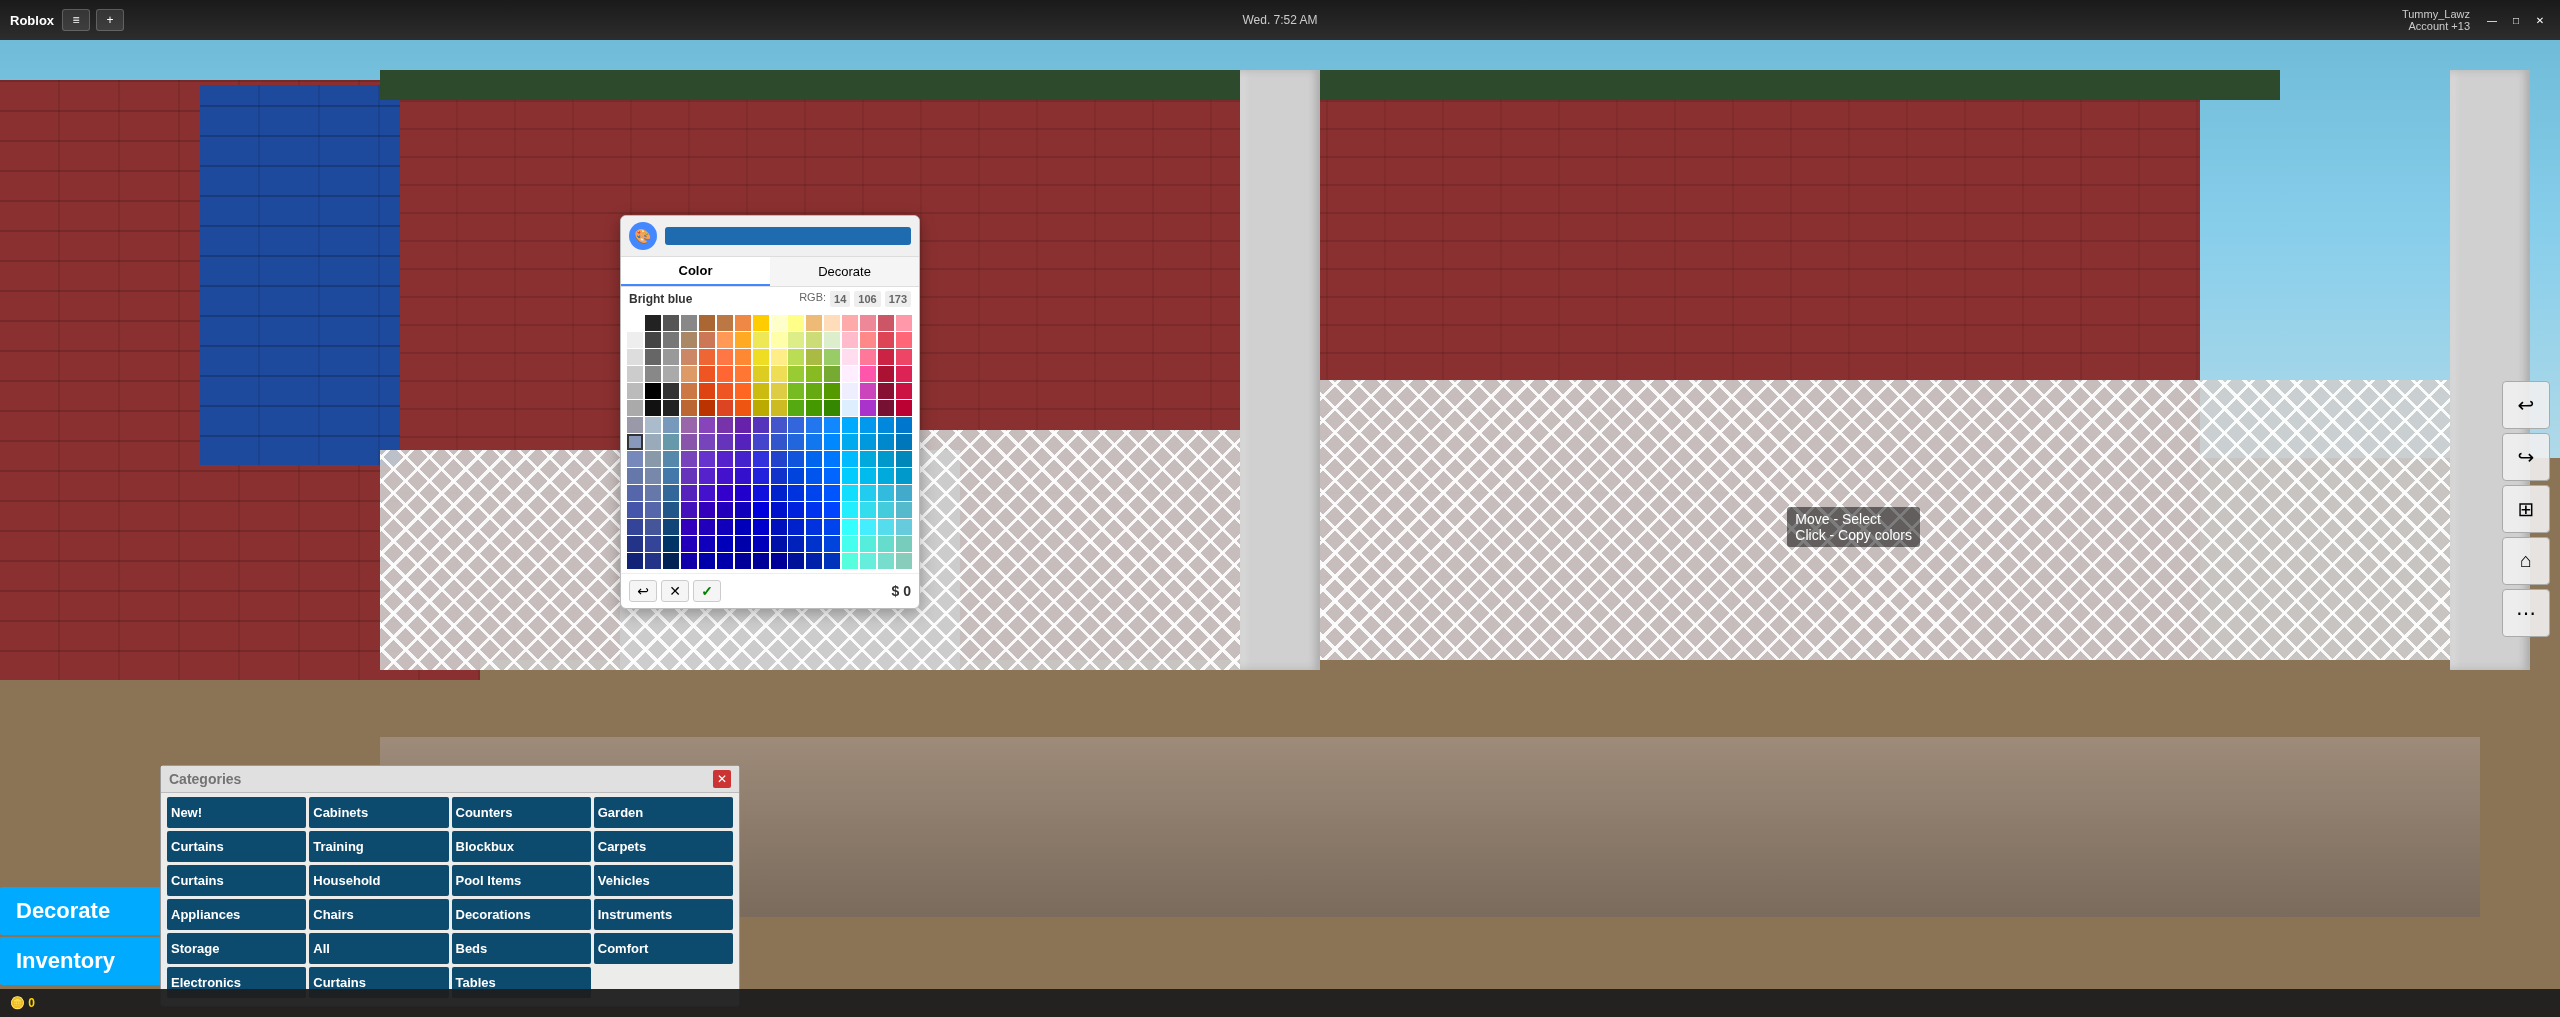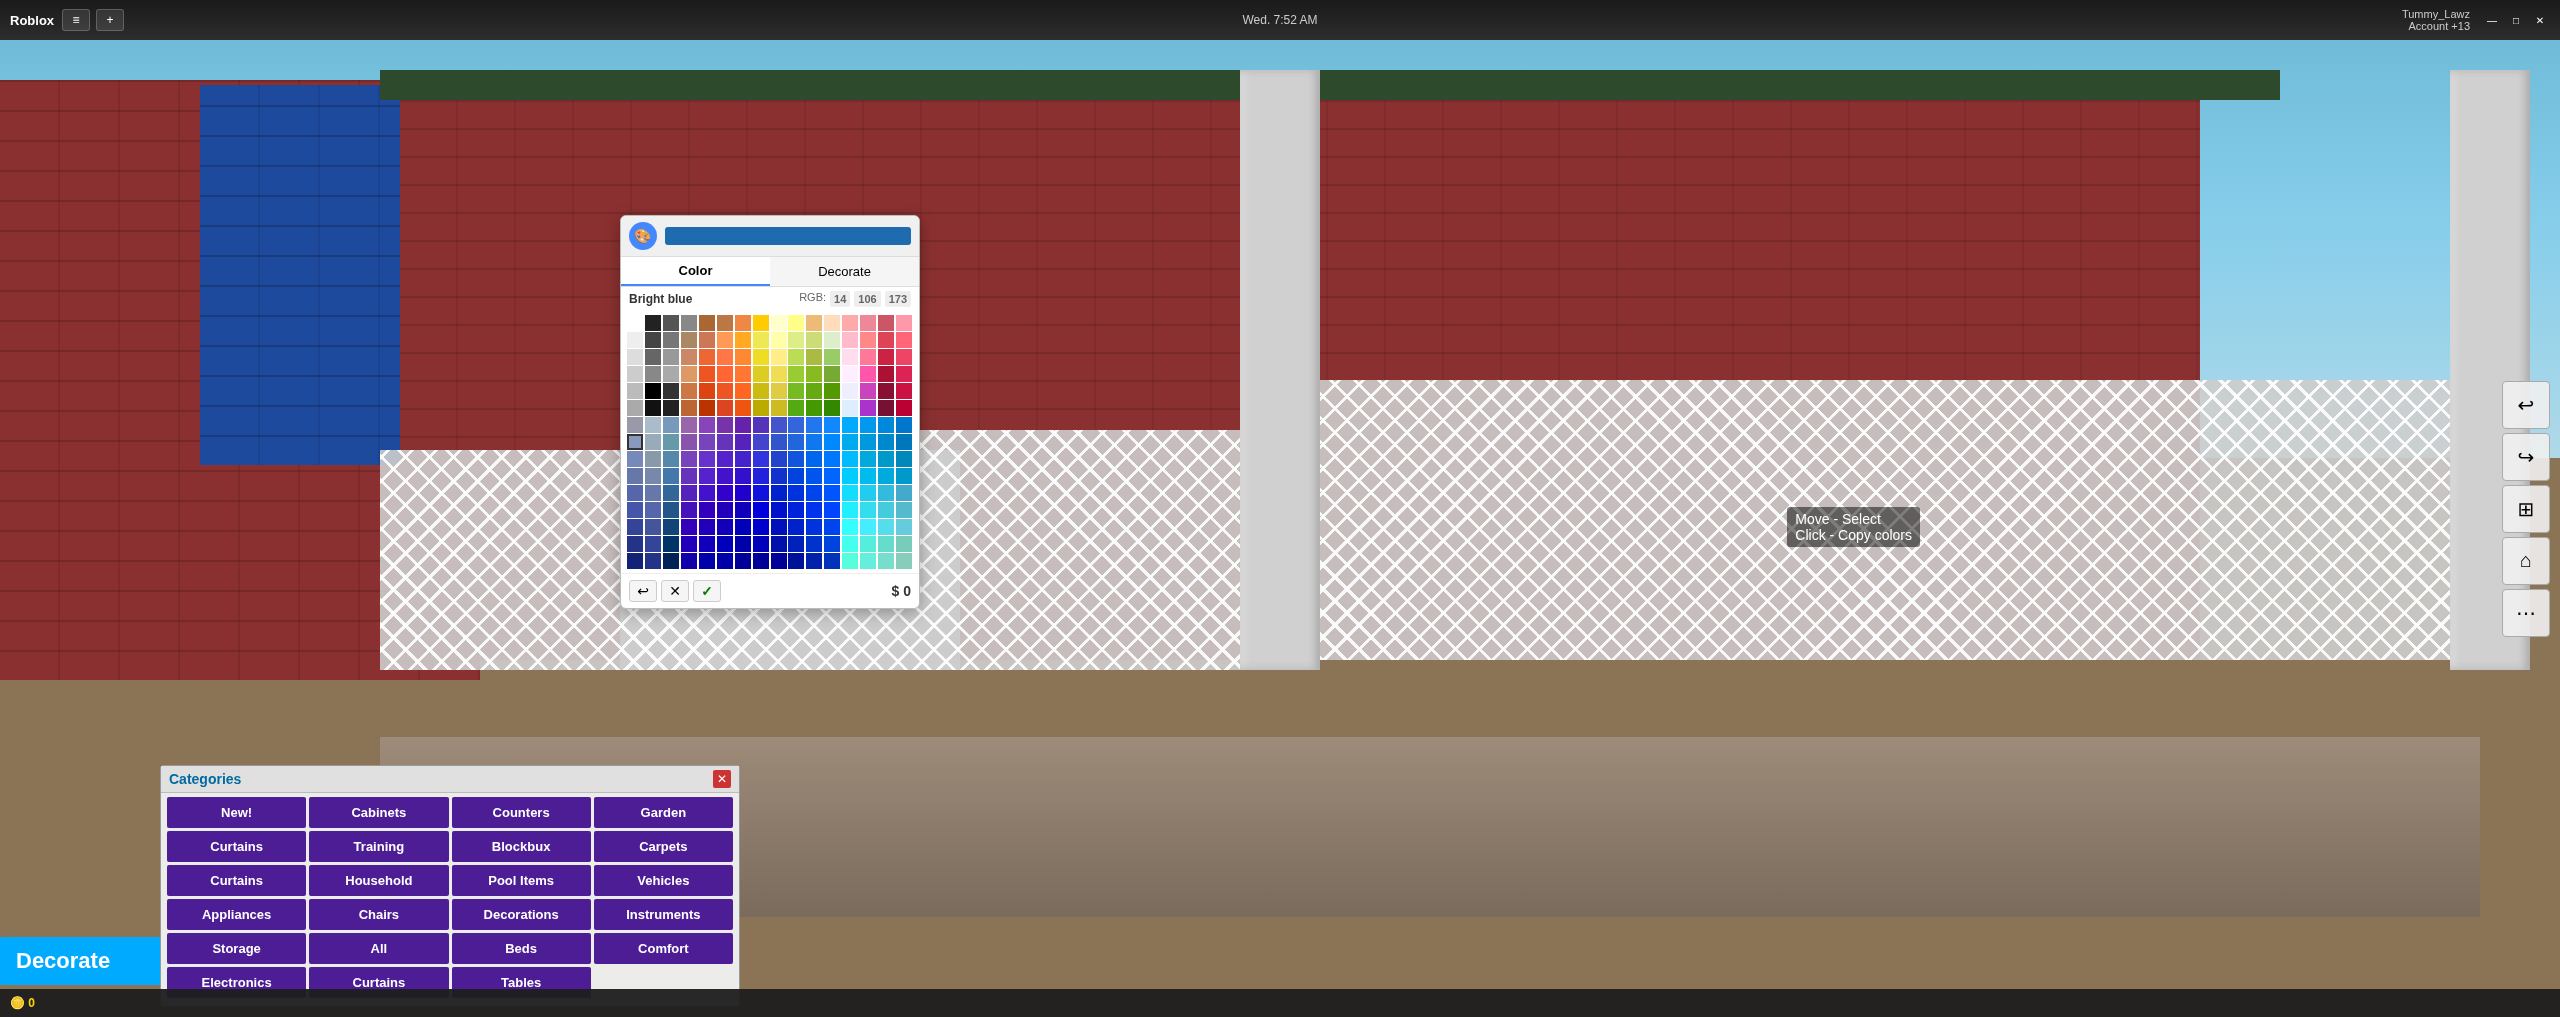--- a/index.html
+++ b/index.html
@@ -257,21 +257,21 @@
       justify-content: space-between;
       align-items: center;
       padding: 4px 8px;
       background: #e0e0e0;
       border-bottom: 1px solid #bbb;
     }
 
     .categories-title {
       font-size: 14px;
       font-weight: 600;
-      color: #0369a1;
+      color: #737373;
     }
 
     .categories-close {
       width: 18px; height: 18px;
       background: #cc3333;
       color: white;
       border: none;
       border-radius: 2px;
       font-size: 12px;
       cursor: pointer;
@@ -279,29 +279,29 @@
     }
 
     .categories-grid {
       display: grid;
       grid-template-columns: repeat(4, 1fr);
       gap: 3px;
       padding: 4px 6px;
     }
 
     .cat-btn {
-      background: #4c1d95;
+      background: #0c4a6e;
       border: none;
       color: white;
       font-size: 13px;
       font-weight: 600;
       padding: 8px 4px;
       cursor: pointer;
       border-radius: 2px;
-      text-align: center;
+      text-align: left;
     }
 
     
     #color-picker {
       position: absolute;
       left: 620px;
       top: 215px;
       width: 300px;
       background: white;
       border: 1px solid #bbb;
@@ -519,20 +519,21 @@
     <div class="window-controls">
       <div class="win-btn">—</div>
       <div class="win-btn">□</div>
       <div class="win-btn close">✕</div>
     </div>
   </div>
 </div>
 
 <div id="left-sidebar">
   <button class="sidebar-btn">Decorate</button>
+  <button class="sidebar-btn">Inventory</button>
 </div>
 
 <div id="categories-panel">
   <div class="categories-header">
     <span class="categories-title">Categories</span>
     <button class="categories-close">✕</button>
   </div>
   <div class="categories-grid" id="cat-grid">
   <button class="cat-btn">New!</button>
       <button class="cat-btn">Cabinets</button>

